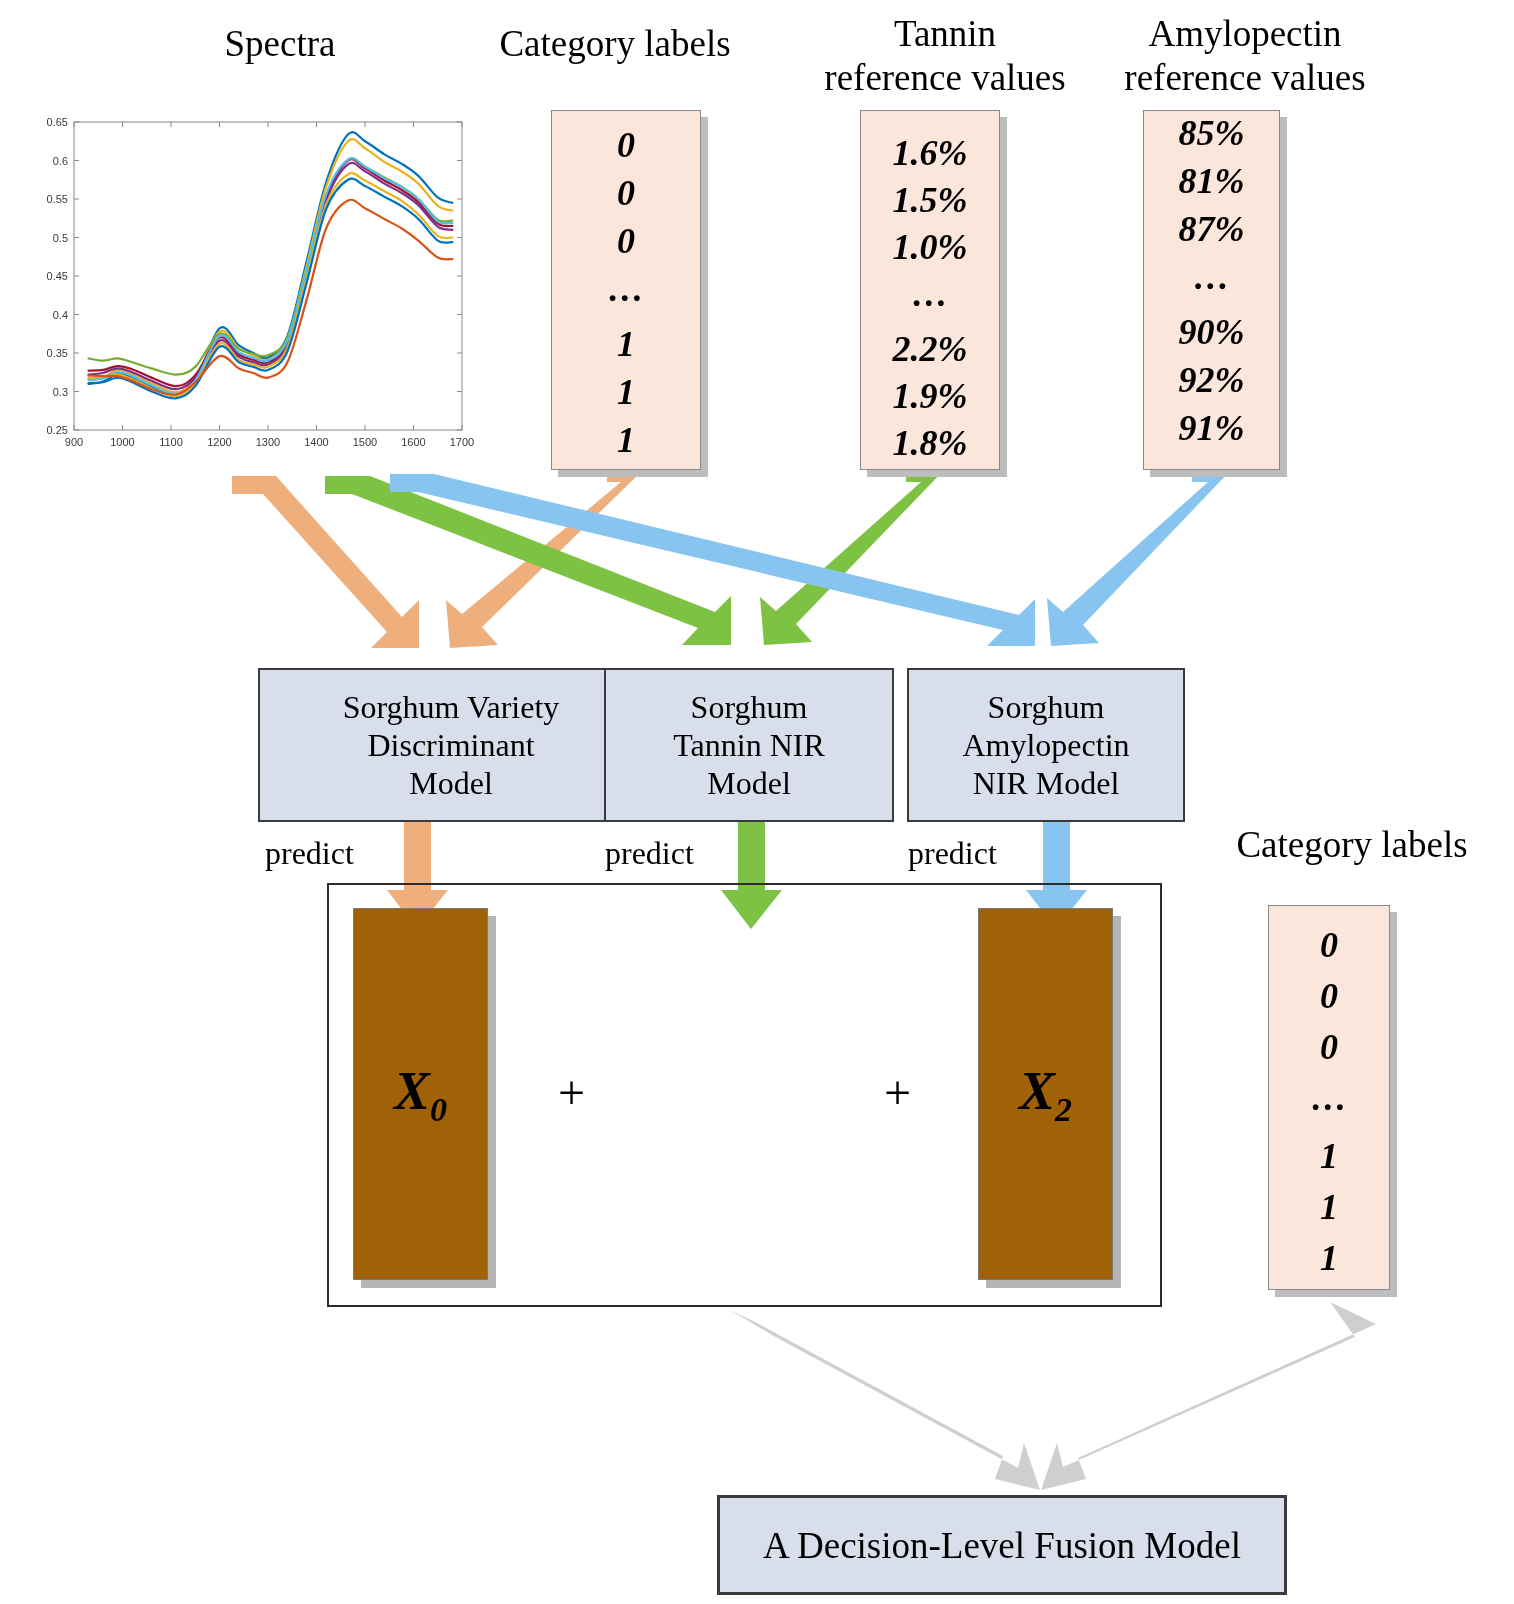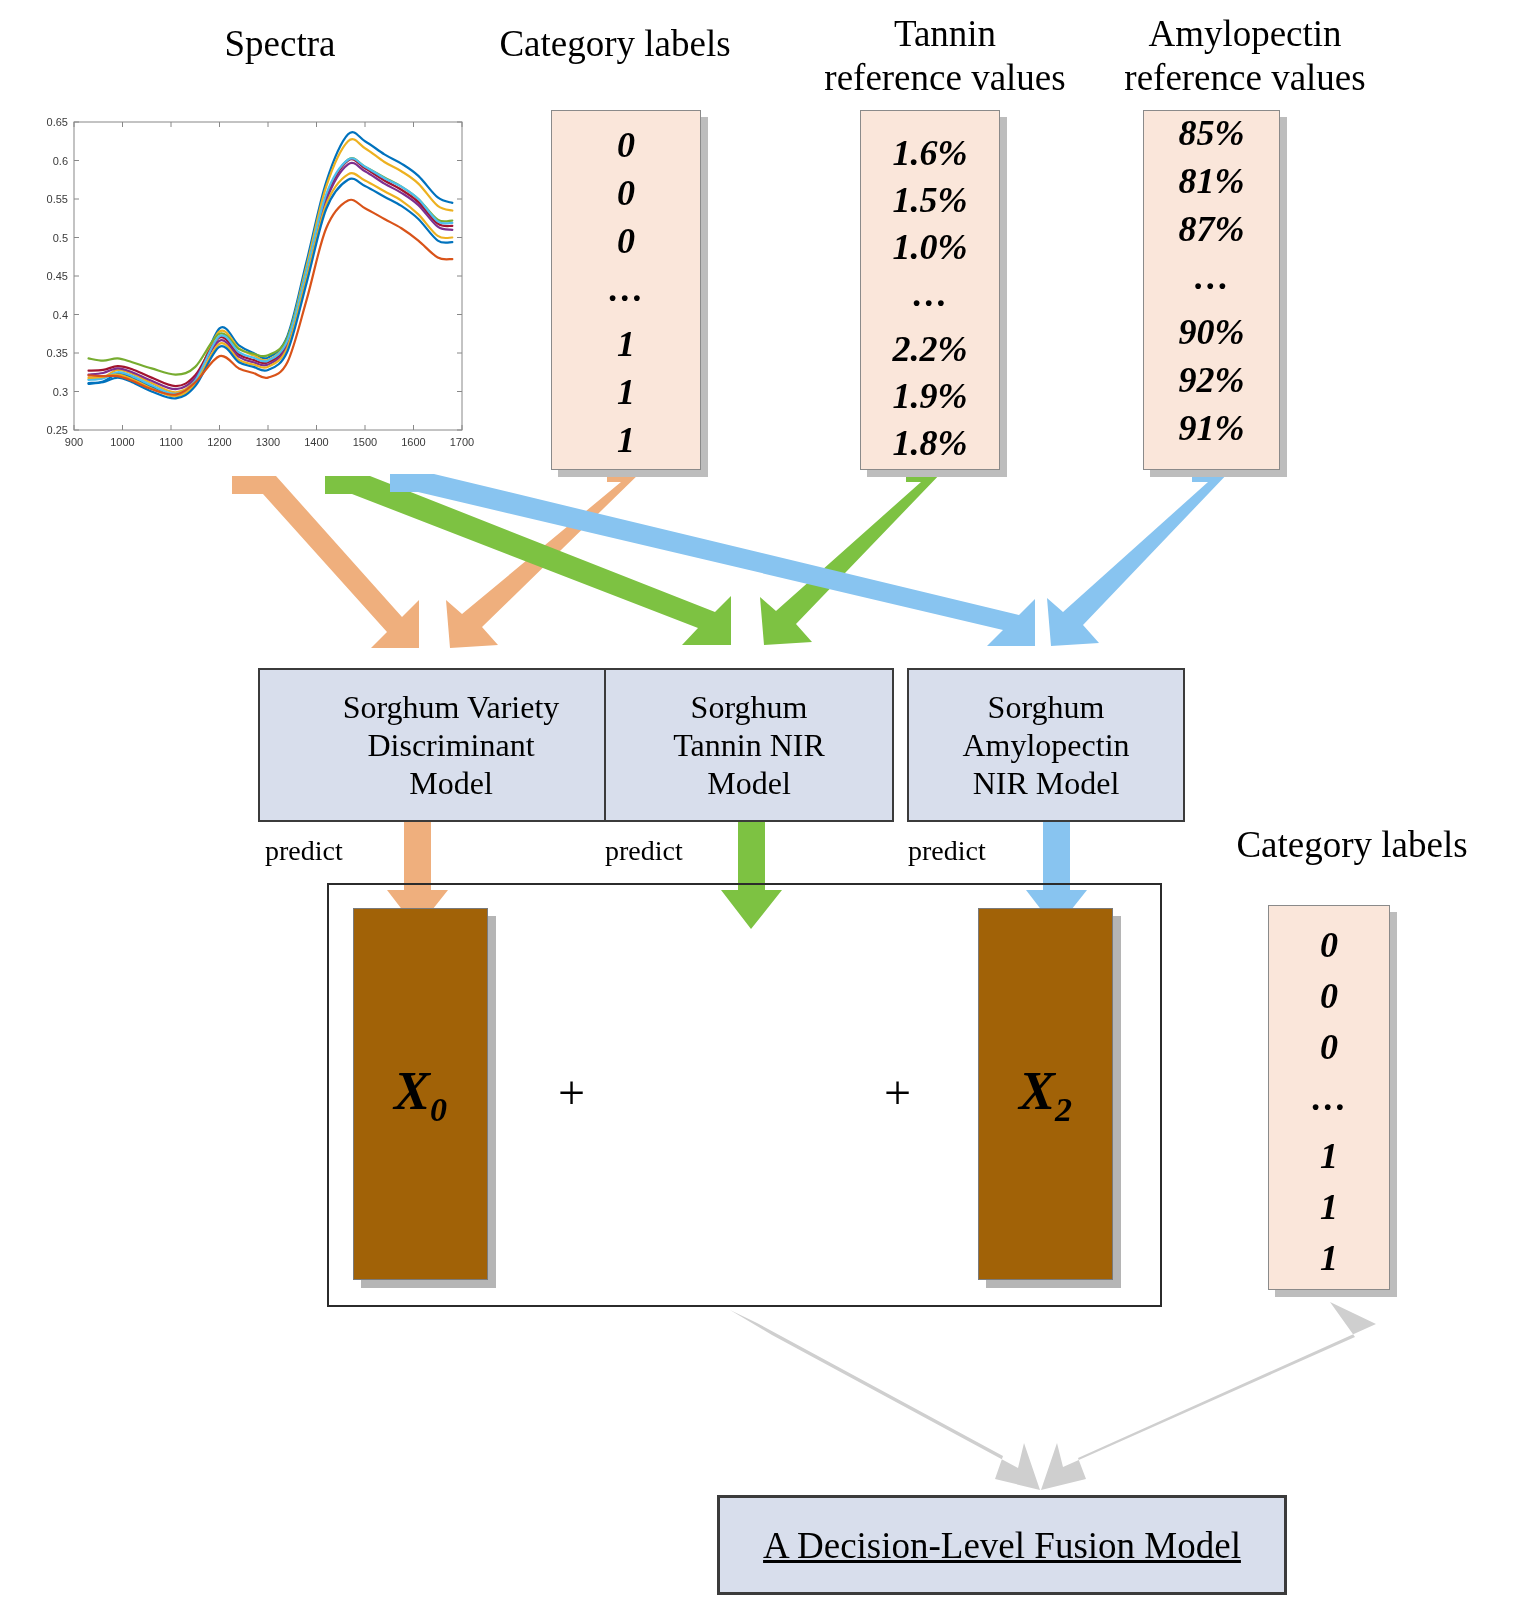--- a/index.html
+++ b/index.html
@@ -20,21 +20,21 @@
   
   .model{position:absolute;background:#D8DEEC;border:2.5px solid #3b3b3b;
        box-sizing:border-box;display:flex;align-items:center;justify-content:center;
        text-align:center;font-size:32px;line-height:38px;
        font-family:"Liberation Serif",serif;white-space:pre-line;}
 
   .fusion{position:absolute;background:#D8DEEC;border:3px solid #3b3b3b;
        box-sizing:border-box;display:flex;align-items:center;justify-content:center;
        font-size:37px;font-family:"Liberation Serif",serif;}
 
-  .predict{position:absolute;font-size:28px;font-family:"Liberation Serif",serif;}
+  .predict{position:absolute;font-size:32px;font-family:"Liberation Serif",serif;}
 
   .container-box{position:absolute;border:2px solid #2b2b2b;box-sizing:border-box;background:transparent;}
 
   .xbox{position:absolute;background:#a16207;border:1px solid #7a7a7a;
         box-shadow:8px 8px 0 0 #b5b5b5;box-sizing:border-box;
         display:flex;align-items:center;justify-content:center;}
   .xlbl{font-style:italic;font-weight:bold;font-size:54px;font-family:"Liberation Serif",serif;}
   .xlbl sub{font-size:34px;}
   .plus{position:absolute;font-size:48px;font-family:"Liberation Serif",serif;}
 
@@ -206,15 +206,15 @@
 
   <div class="xbox" style="left:353px;top:908px;width:135px;height:372px;">
     <span class="xlbl"><span>X</span><sub>0</sub></span>
   </div>
   <div class="plus" style="left:558px;top:1065px;">+</div>
   <div class="plus" style="left:884px;top:1065px;">+</div>
   <div class="xbox" style="left:978px;top:908px;width:135px;height:372px;">
     <span class="xlbl"><span>X</span><sub>2</sub></span>
   </div>
 
-  <div class="fusion" style="left:717px;top:1495px;width:570px;height:100px;text-decoration:underline;">A Decision-Level Fusion Model</div>
+  <div class="fusion" style="left:717px;top:1495px;width:570px;height:100px;">A Decision-Level Fusion Model</div>
 
 </div>
 
 </body></html>

